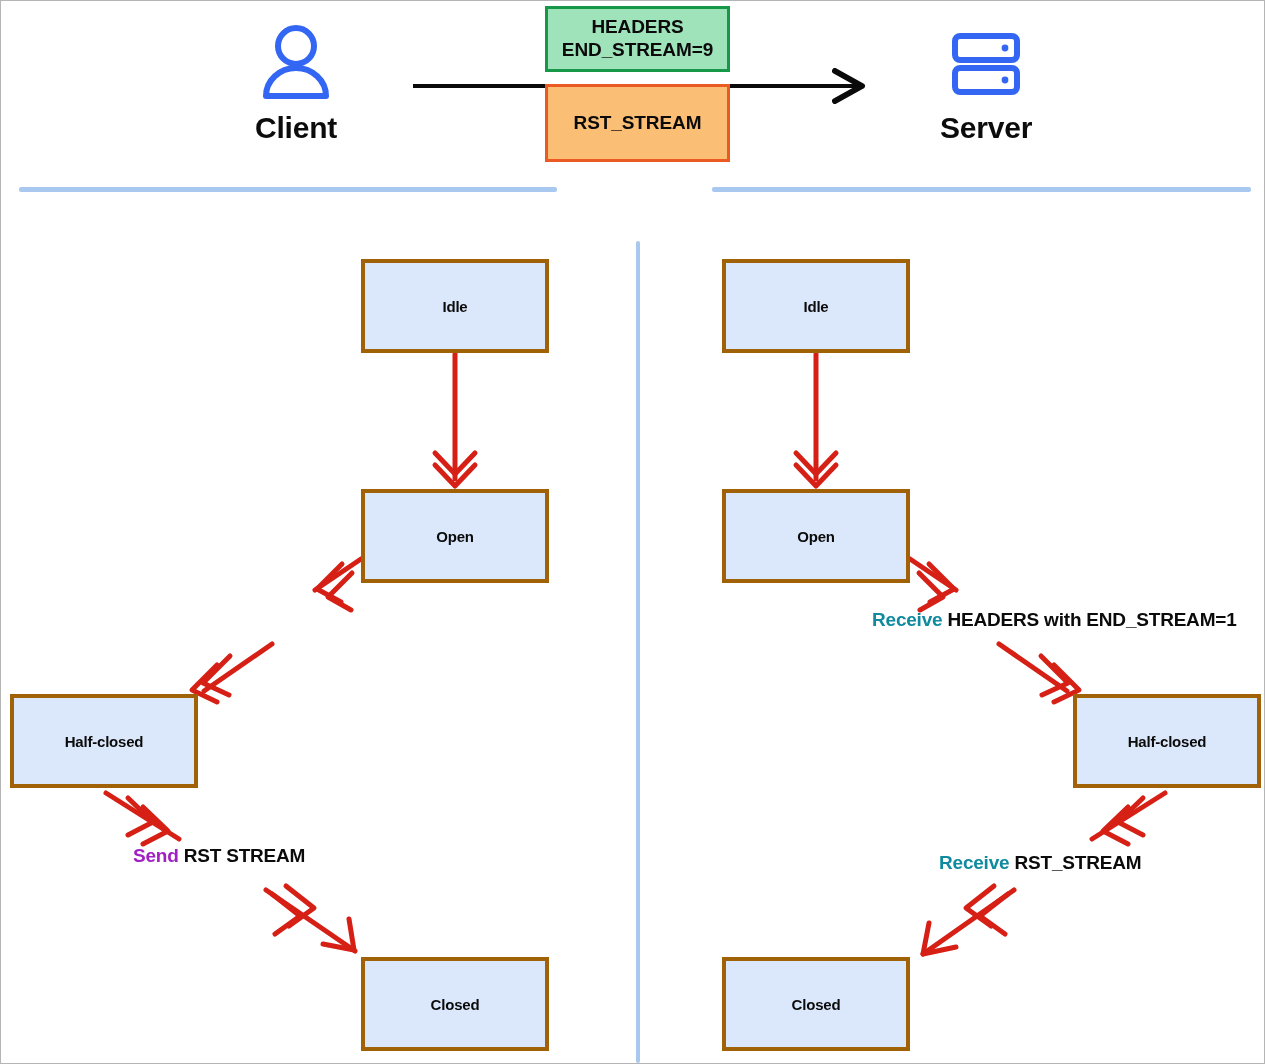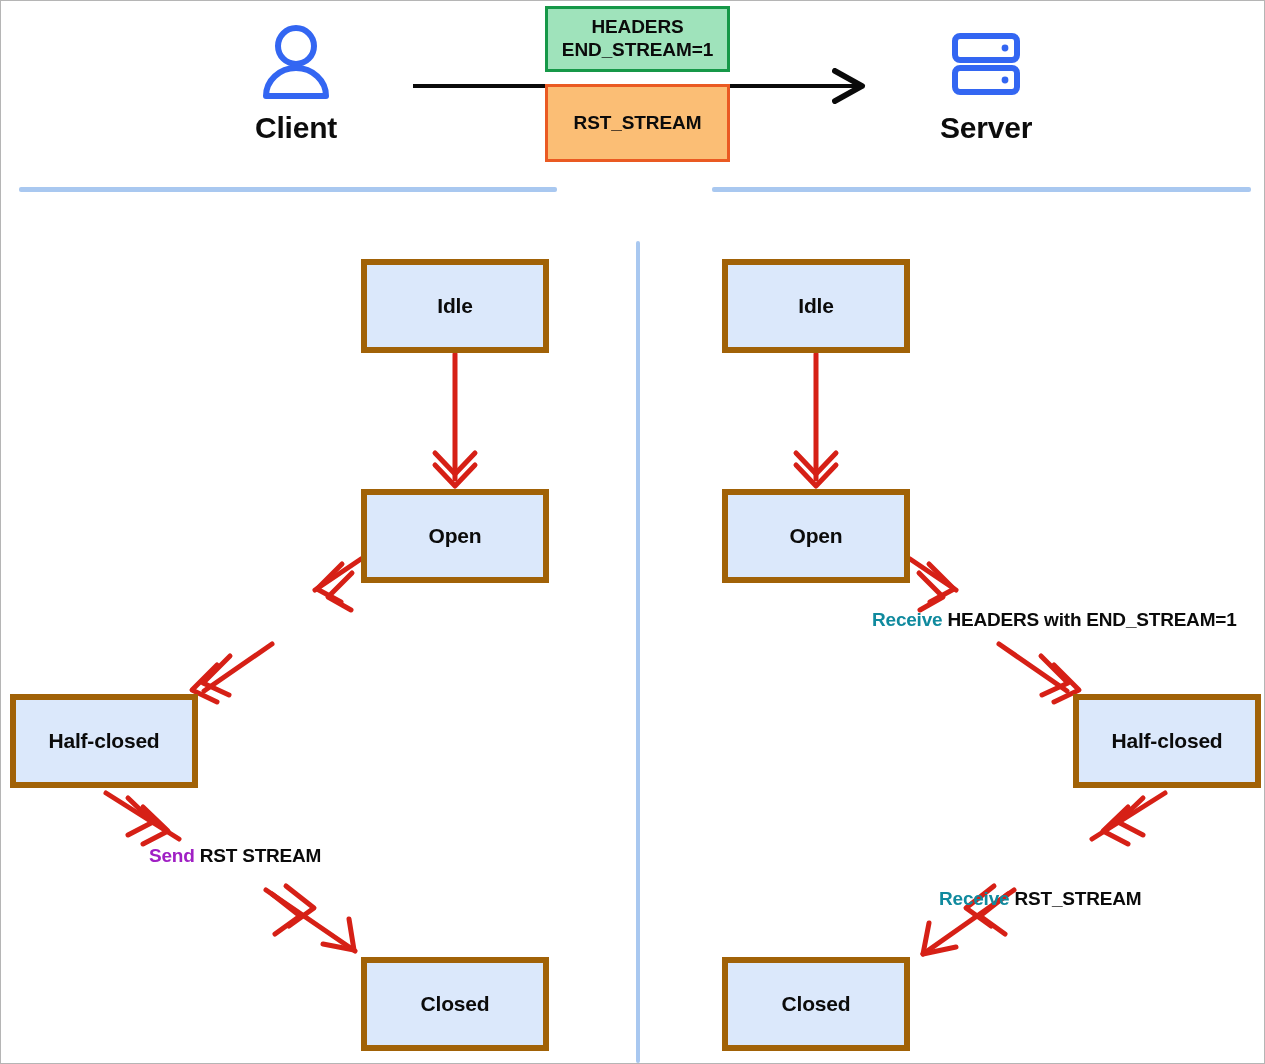--- a/index.html
+++ b/index.html
@@ -80,25 +80,25 @@
     height: 78px;
     background: #fbbe75;
     border: 3px solid #ea5a22;
   }
 
   
   .state-box {
     position: absolute;
     box-sizing: border-box;
     background: #dbe8fb;
-    border: 6px solid #a16207;
+    border: 4px solid #a16207;
     display: flex;
     align-items: center;
     justify-content: center;
-    font-size: 21px;
+    font-size: 15px;
     font-weight: bold;
     color: #0b0b0b;
     letter-spacing: -0.2px;
   }
 
   
   #state-client-idle        { left: 360px; top: 258px;  width: 188px; height: 94px; }
   #state-client-open        { left: 360px; top: 488px;  width: 188px; height: 94px; }
   #state-client-halfclosed  { left: 9px;   top: 693px;  width: 188px; height: 94px; }
   #state-client-closed      { left: 360px; top: 956px;  width: 188px; height: 94px; }
@@ -114,23 +114,23 @@
     font-size: 19px;
     font-weight: bold;
     color: #0b0b0b;
     letter-spacing: -0.2px;
     white-space: nowrap;
   }
   .caption .kw-send    { color: #a020c4; }
   .caption .kw-receive { color: #108a9e; }
 
   #caption-client-headers { left: 41px;  top: 608px; }
-  #caption-client-rst     { left: 132px; top: 844px; margin-left: 16px; }
+  #caption-client-rst     { left: 132px; top: 844px; }
   #caption-server-headers { left: 833px; top: 608px; margin-left: 38px; }
-  #caption-server-rst     { left: 938px; top: 851px; margin-top: 36px; }
+  #caption-server-rst     { left: 938px; top: 851px; }
 
   
   .hdivider {
     position: absolute;
     height: 5px;
     background: #a9c8f0;
     border-radius: 2px;
   }
   #divider-left  { left: 18px;  top: 186px; width: 538px; }
   #divider-right { left: 711px; top: 186px; width: 539px; }
@@ -246,21 +246,21 @@
         <rect x="7" y="46" width="62" height="24" rx="5" ry="5" fill="none" stroke="#3366f2" stroke-width="6"></rect>
         <circle cx="57" cy="58" r="3.4" fill="#3366f2"></circle>
       </svg>
     </div>
     <div class="peer-label">Server</div>
   </div>
 
   <div class="frame-box" id="frame-headers">
     <div>
       <span>HEADERS</span><br>
-      <span>END_STREAM=1</span>
+      <span>END_STREAM=9</span>
     </div>
   </div>
 
   <div class="frame-box" id="frame-rst">
     <span>RST_STREAM</span>
   </div>
 
   <div class="state-box" id="state-client-idle">
     <span>Idle</span>
   </div>

